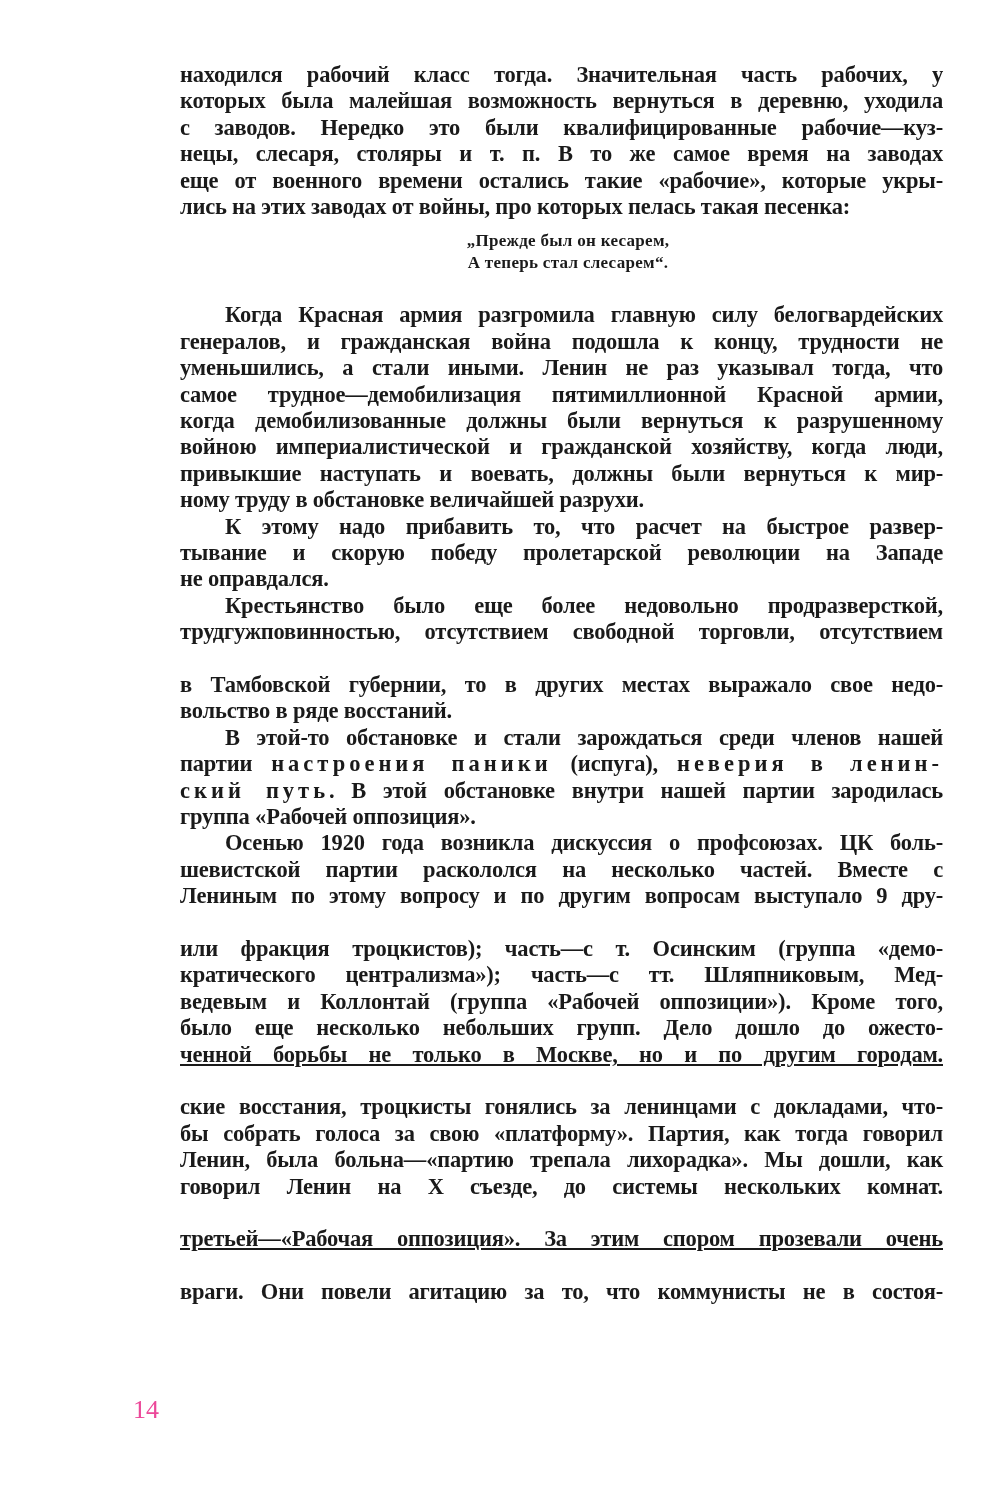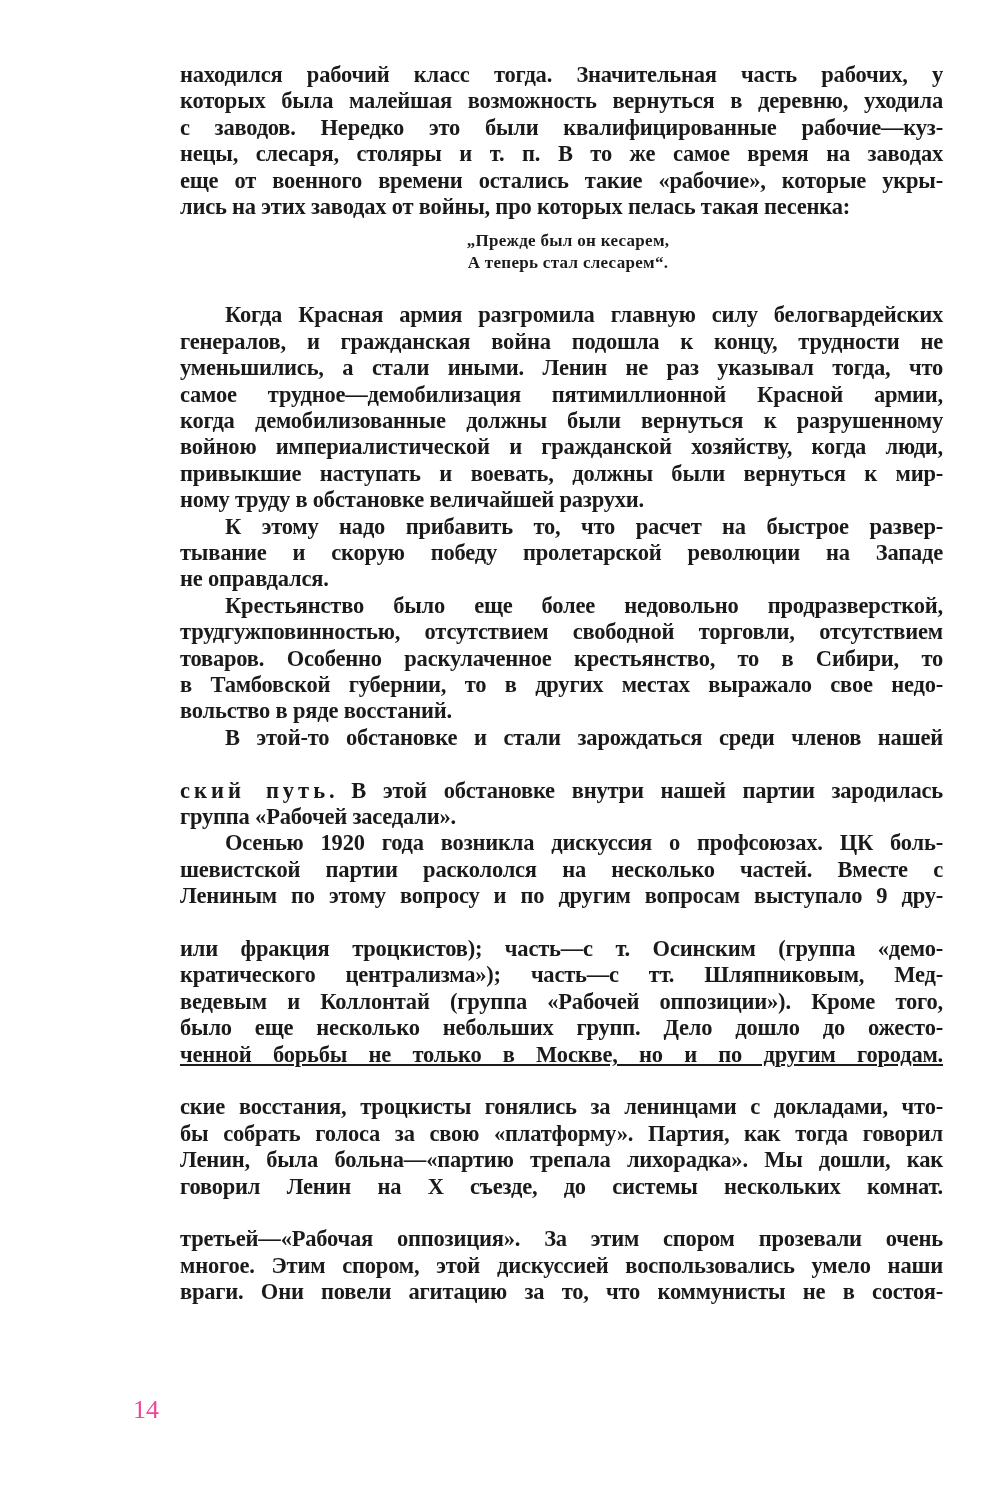--- a/index.html
+++ b/index.html
@@ -43,35 +43,34 @@
     <div class="line" style="top: 382px;">самое трудное—демобилизация пятимиллионной Красной армии,</div>
     <div class="line" style="top: 408px;">когда демобилизованные должны были вернуться к разрушенному</div>
     <div class="line" style="top: 434px;">войною империалистической и гражданской хозяйству, когда люди,</div>
     <div class="line" style="top: 461px;">привыкшие наступать и воевать, должны были вернуться к мир-</div>
     <div class="line last" style="top: 487px;">ному труду в обстановке величайшей разрухи.</div>
     <div class="line indent" style="top: 514px;">К этому надо прибавить то, что расчет на быстрое развер-</div>
     <div class="line" style="top: 540px;">тывание и скорую победу пролетарской революции на Западе</div>
     <div class="line last" style="top: 566px;">не оправдался.</div>
     <div class="line indent" style="top: 593px;">Крестьянство было еще более недовольно продразверсткой,</div>
     <div class="line" style="top: 619px;">трудгужповинностью, отсутствием свободной торговли, отсутствием</div>
-    <div class="line" style="top: 646px;">товаров. Особенно раскулаченное крестьянство, то в Сибири, то</div>
     <div class="line" style="top: 672px;">в Тамбовской губернии, то в других местах выражало свое недо-</div>
     <div class="line last" style="top: 698px;">вольство в ряде восстаний.</div>
     <div class="line indent" style="top: 725px;">В этой-то обстановке и стали зарождаться среди членов нашей</div>
+    <div class="line" style="top: 751px;">партии <span class="spaced">настроения паники</span> (испуга), <span class="spaced">неверия в ленин-</span></div>
     <div class="line" style="top: 778px;"><span class="spaced">ский путь</span>. В этой обстановке внутри нашей партии зародилась</div>
-    <div class="line last" style="top: 804px;">группа «Рабочей заседали».</div>
+    <div class="line last" style="top: 804px;">группа «Рабочей оппозиция».</div>
     <div class="line indent" style="top: 830px;">Осенью 1920 года возникла дискуссия о профсоюзах. ЦК боль-</div>
     <div class="line" style="top: 857px;">шевистской партии раскололся на несколько частей. Вместе с</div>
     <div class="line" style="top: 883px;">Лениным по этому вопросу и по другим вопросам выступало 9 дру-</div>
     <div class="line" style="top: 936px;">или фракция троцкистов); часть—с т. Осинским (группа «демо-</div>
     <div class="line" style="top: 962px;">кратического централизма»); часть—с тт. Шляпниковым, Мед-</div>
     <div class="line" style="top: 989px;">ведевым и Коллонтай (группа «Рабочей оппозиции»). Кроме того,</div>
     <div class="line" style="top: 1015px;">было еще несколько небольших групп. Дело дошло до ожесто-</div>
     <div class="line" style="top: 1042px; text-decoration: underline;">ченной борьбы не только в Москве, но и по другим городам.</div>
     <div class="line" style="top: 1094px;">ские восстания, троцкисты гонялись за ленинцами с докладами, что-</div>
     <div class="line" style="top: 1121px;">бы собрать голоса за свою «платформу». Партия, как тогда говорил</div>
     <div class="line" style="top: 1147px;">Ленин, была больна—«партию трепала лихорадка». Мы дошли, как</div>
     <div class="line" style="top: 1174px;">говорил Ленин на X съезде, до системы нескольких комнат.</div>
-    <div class="line" style="top: 1226px;">третьей—«Рабочая оппозиция». За этим спором прозевали очень</div>
-    <div class="line" style="top: 1253px;">многое. Этим спором, этой дискуссией воспользовались умело наши</div>
+    <div class="line" style="top: 1226px; text-decoration: underline;">третьей—«Рабочая оппозиция». За этим спором прозевали очень</div>
     <div class="line" style="top: 1279px;">враги. Они повели агитацию за то, что коммунисты не в состоя-</div>
   </div>
 <div class="pagenum">14</div>
 
 </body></html>

